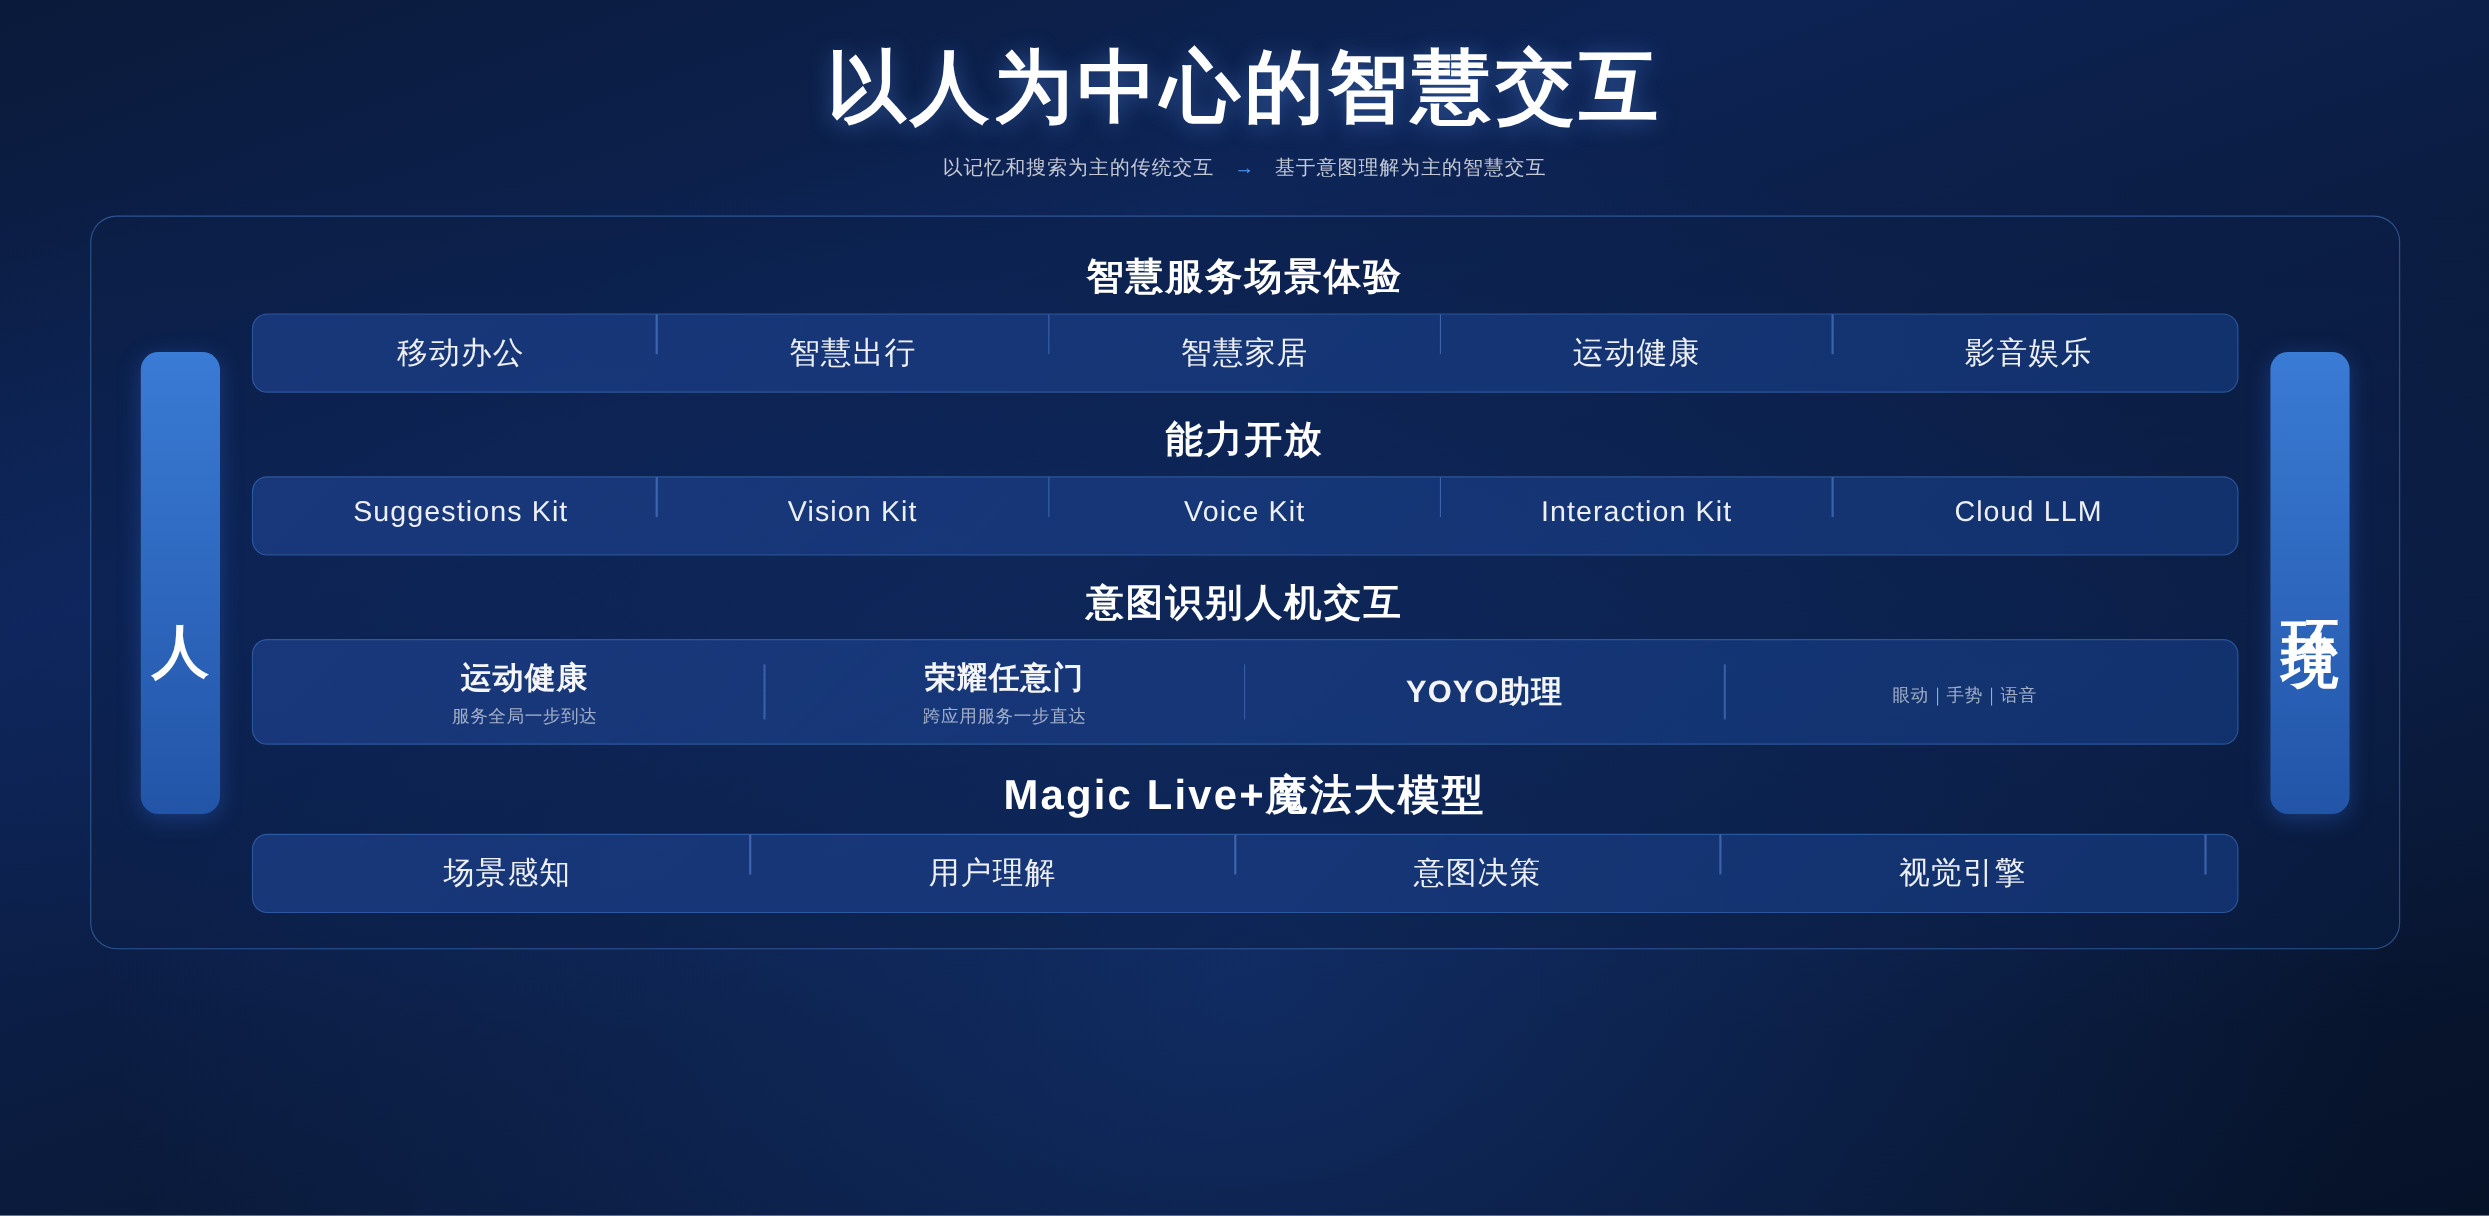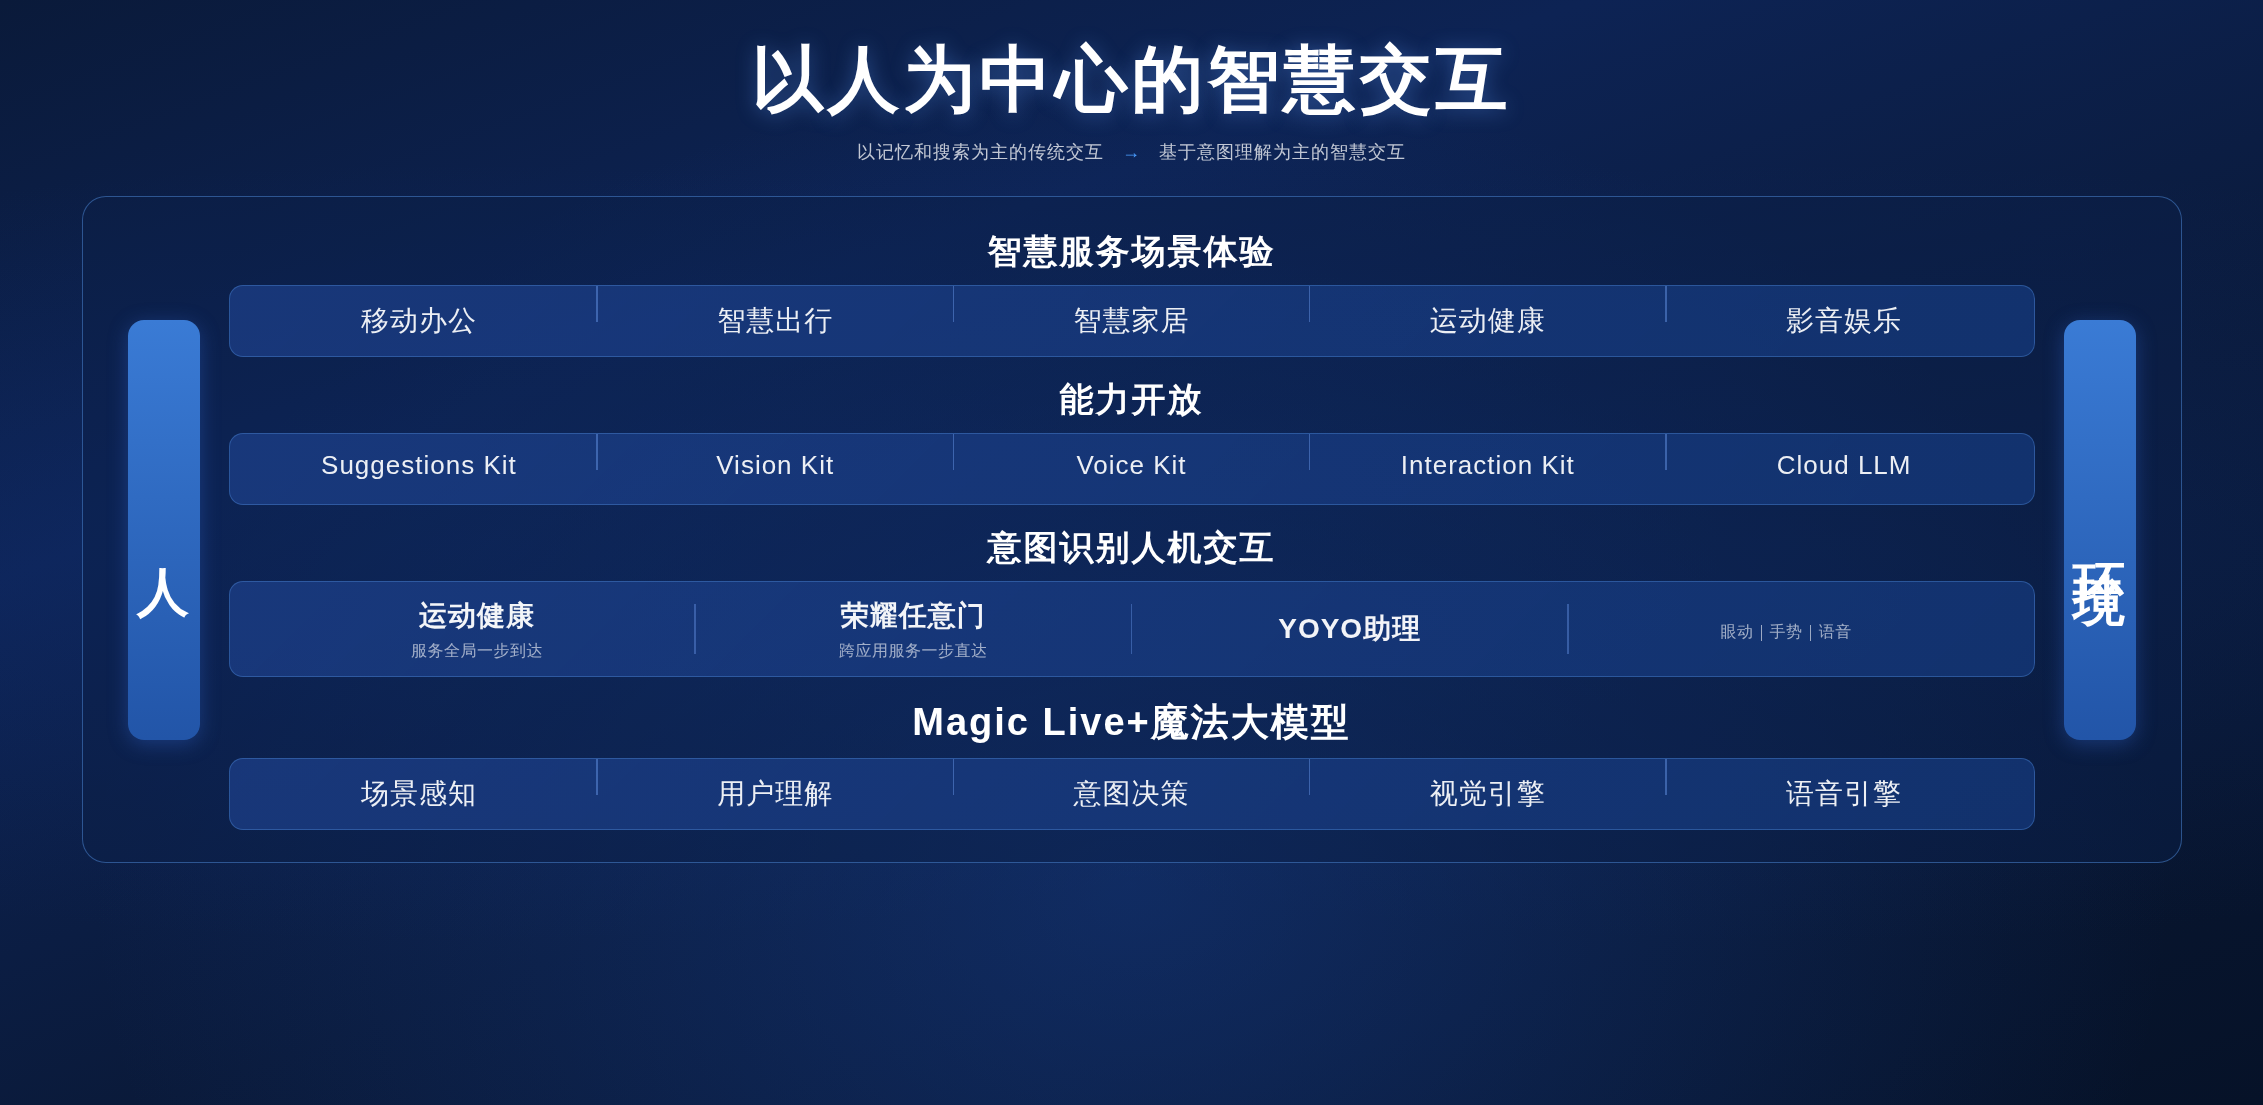--- a/index.html
+++ b/index.html
@@ -278,21 +278,20 @@
       <div class="magic-title">Magic Live+魔法大模型</div>
       <div class="section-row">
         <div class="row-item">场景感知</div>
         <div class="divider"></div>
         <div class="row-item">用户理解</div>
         <div class="divider"></div>
         <div class="row-item">意图决策</div>
         <div class="divider"></div>
         <div class="row-item">视觉引擎</div>
         <div class="divider"></div>
-        <div class="row-item">语音引擎</div>
       </div>
     </div>
 
   </div>
 
   <div class="side-label">
     <div class="side-label-box">环境</div>
   </div>
 
 </div>

